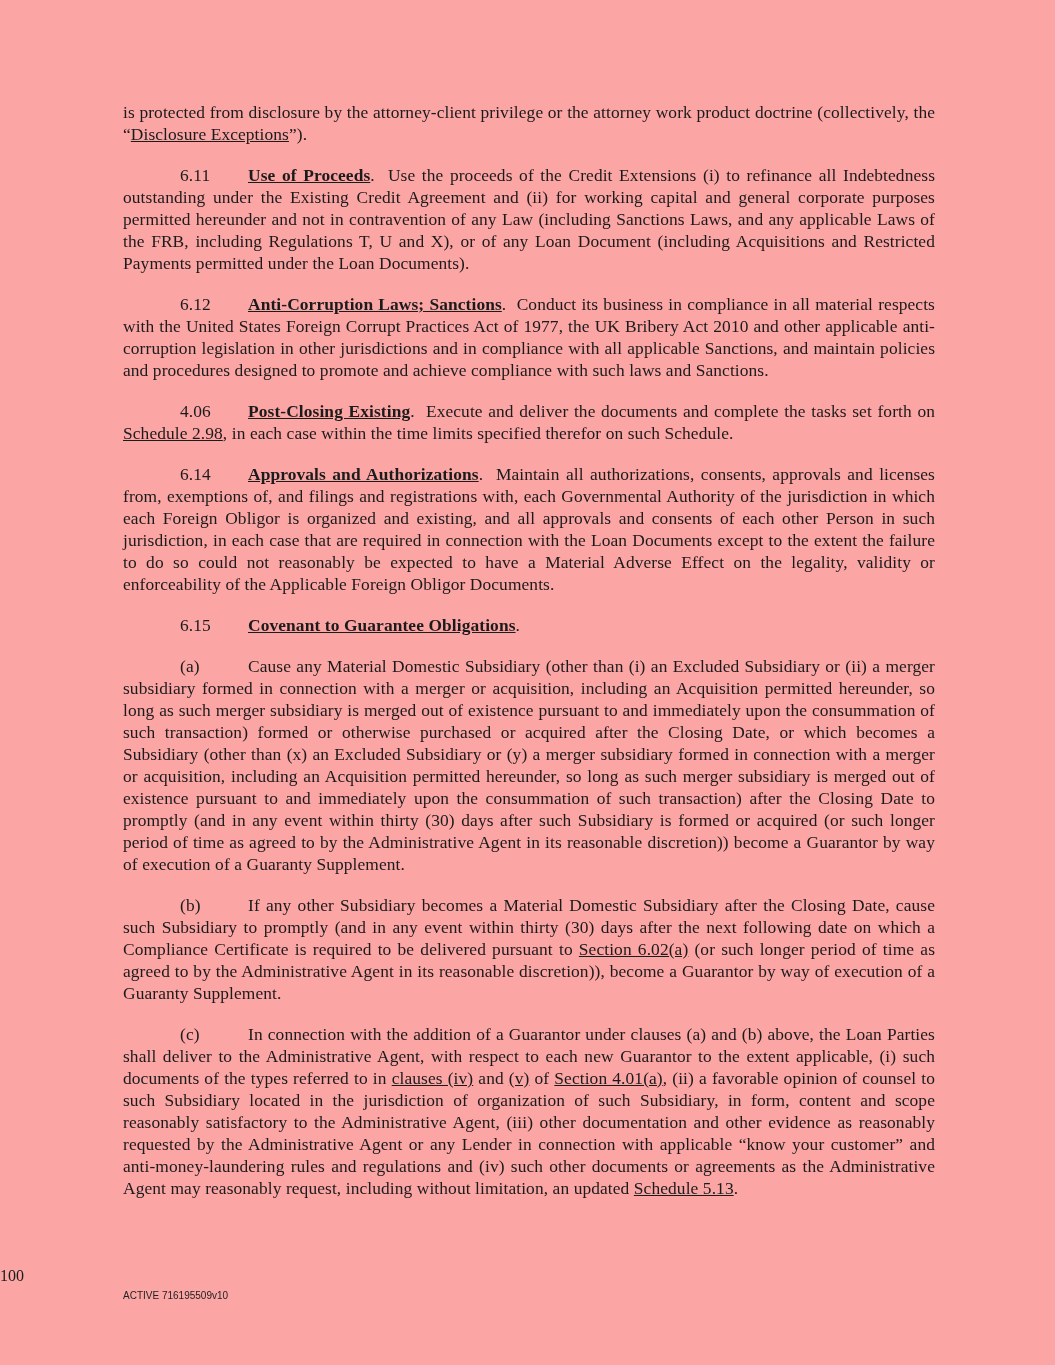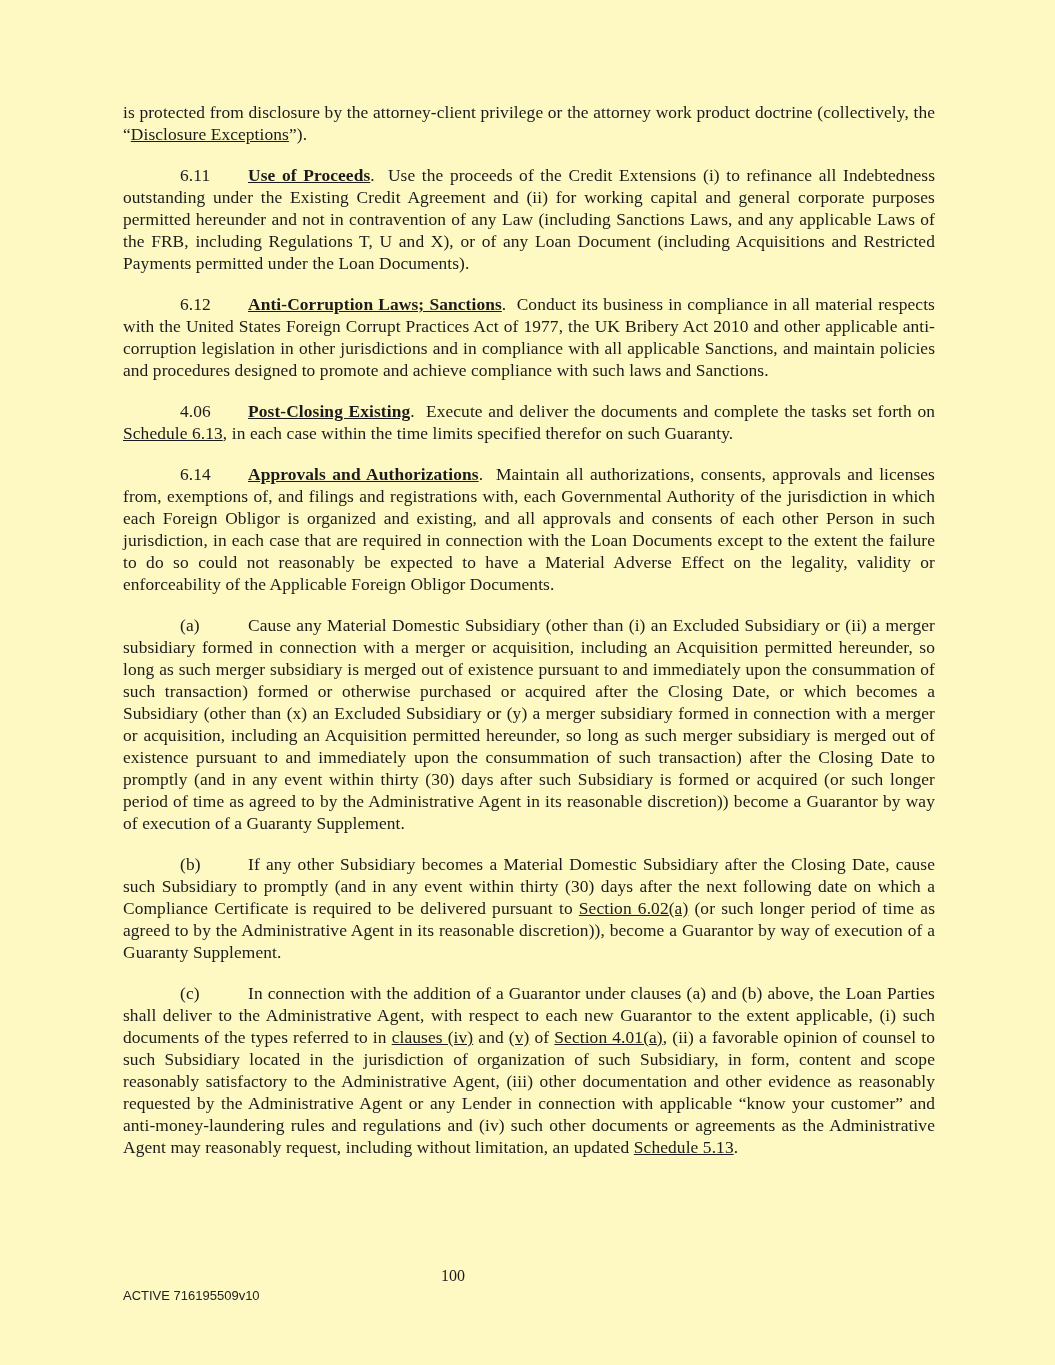--- a/index.html
+++ b/index.html
@@ -1,20 +1,20 @@
 <!DOCTYPE html>
 <html><head>
 <meta charset="utf-8">
 <style>
   html,body{margin:0;padding:0;background:#ffffff;}
   .page{
     position:relative;
     width:1055px;
     height:1365px;
-    background:#fef9c3;
+    background:#fca5a5;
     color:#1b1b1b;
     font-family:"Liberation Serif","DejaVu Serif",serif;
     overflow:hidden;
   }
   .content{
     position:absolute;
     left:123px;
     top:101px;
     width:812px;
   }
@@ -31,45 +31,45 @@
     width:68px;
     text-indent:0;
   }
   .b{ font-weight:bold; }
   .u{ text-decoration:underline; }
   .page-number{
     position:absolute;
     left:0;
     top:1266px;
     width:906px;
-    text-align:center;
     font-size:16px;
     line-height:20px;
     font-family:"Liberation Serif","DejaVu Serif",serif;
   }
   .doc-id{
     position:absolute;
     left:123px;
     top:1288px;
     font-family:"Liberation Sans","DejaVu Sans",sans-serif;
-    font-size:13px;
+    font-size:10px;
     line-height:16px;
     color:#222;
   }
 </style>
 </head>
 <body>
 
 <div class="page">
   <div class="content">
     <p class="para"><span class="">is protected from disclosure by the attorney-client privilege or the attorney work product doctrine (collectively, the “</span><span class="u">Disclosure Exceptions</span><span class="">”).</span></p>
     <p class="para indented"><span class="lead">6.11</span><span class="b u">Use of Proceeds</span><span class="">.&nbsp; Use the proceeds of the Credit Extensions (i) to refinance all Indebtedness outstanding under the Existing Credit Agreement and (ii) for working capital and general corporate purposes permitted hereunder and not in contravention of any Law (including Sanctions Laws, and any applicable Laws of the FRB, including Regulations T, U and X), or of any Loan Document (including Acquisitions and Restricted Payments permitted under the Loan Documents).</span></p>
     <p class="para indented"><span class="lead">6.12</span><span class="b u">Anti-Corruption Laws; Sanctions</span><span class="">.&nbsp; Conduct its business in compliance in all material respects with the United States Foreign Corrupt Practices Act of 1977, the UK Bribery Act 2010 and other applicable anti-corruption legislation in other jurisdictions and in compliance with all applicable Sanctions, and maintain policies and procedures designed to promote and achieve compliance with such laws and Sanctions.</span></p>
-    <p class="para indented"><span class="lead">4.06</span><span class="b u">Post-Closing Existing</span><span class="">.&nbsp; Execute and deliver the documents and complete the tasks set forth on </span><span class="u">Schedule 6.13</span><span class="">, in each case within the time limits specified therefor on such Guaranty.</span></p>
+    <p class="para indented"><span class="lead">4.06</span><span class="b u">Post-Closing Existing</span><span class="">.&nbsp; Execute and deliver the documents and complete the tasks set forth on </span><span class="u">Schedule 2.98</span><span class="">, in each case within the time limits specified therefor on such Schedule.</span></p>
     <p class="para indented"><span class="lead">6.14</span><span class="b u">Approvals and Authorizations</span><span class="">.&nbsp; Maintain all authorizations, consents, approvals and licenses from, exemptions of, and filings and registrations with, each Governmental Authority of the jurisdiction in which each Foreign Obligor is organized and existing, and all approvals and consents of each other Person in such jurisdiction, in each case that are required in connection with the Loan Documents except to the extent the failure to do so could not reasonably be expected to have a Material Adverse Effect on the legality, validity or enforceability of the Applicable Foreign Obligor Documents.</span></p>
+    <p class="para indented"><span class="lead">6.15</span><span class="b u">Covenant to Guarantee Obligations</span><span class="">.</span></p>
     <p class="para indented"><span class="lead">(a)</span><span class="">Cause any Material Domestic Subsidiary (other than (i) an Excluded Subsidiary or (ii) a merger subsidiary formed in connection with a merger or acquisition, including an Acquisition permitted hereunder, so long as such merger subsidiary is merged out of existence pursuant to and immediately upon the consummation of such transaction) formed or otherwise purchased or acquired after the Closing Date, or which becomes a Subsidiary (other than (x) an Excluded Subsidiary or (y) a merger subsidiary formed in connection with a merger or acquisition, including an Acquisition permitted hereunder, so long as such merger subsidiary is merged out of existence pursuant to and immediately upon the consummation of such transaction) after the Closing Date to promptly (and in any event within thirty (30) days after such Subsidiary is formed or acquired (or such longer period of time as agreed to by the Administrative Agent in its reasonable discretion)) become a Guarantor by way of execution of a Guaranty Supplement.</span></p>
     <p class="para indented"><span class="lead">(b)</span><span class="">If any other Subsidiary becomes a Material Domestic Subsidiary after the Closing Date, cause such Subsidiary to promptly (and in any event within thirty (30) days after the next following date on which a Compliance Certificate is required to be delivered pursuant to </span><span class="u">Section 6.02(a)</span><span class=""> (or such longer period of time as agreed to by the Administrative Agent in its reasonable discretion)), become a Guarantor by way of execution of a Guaranty Supplement.</span></p>
     <p class="para indented"><span class="lead">(c)</span><span class="">In connection with the addition of a Guarantor under clauses (a) and (b) above, the Loan Parties shall deliver to the Administrative Agent, with respect to each new Guarantor to the extent applicable, (i) such documents of the types referred to in </span><span class="u">clauses (iv)</span><span class=""> and </span><span class="u">(v)</span><span class=""> of </span><span class="u">Section 4.01(a)</span><span class="">, (ii) a favorable opinion of counsel to such Subsidiary located in the jurisdiction of organization of such Subsidiary, in form, content and scope reasonably satisfactory to the Administrative Agent, (iii) other documentation and other evidence as reasonably requested by the Administrative Agent or any Lender in connection with applicable “know your customer” and anti-money-laundering rules and regulations and (iv) such other documents or agreements as the Administrative Agent may reasonably request, including without limitation, an updated </span><span class="u">Schedule 5.13</span><span class="">.</span></p>
   </div>
 
   <div class="page-number">100</div>
   <div class="doc-id">ACTIVE 716195509v10</div>
 </div>
 
 </body></html>

